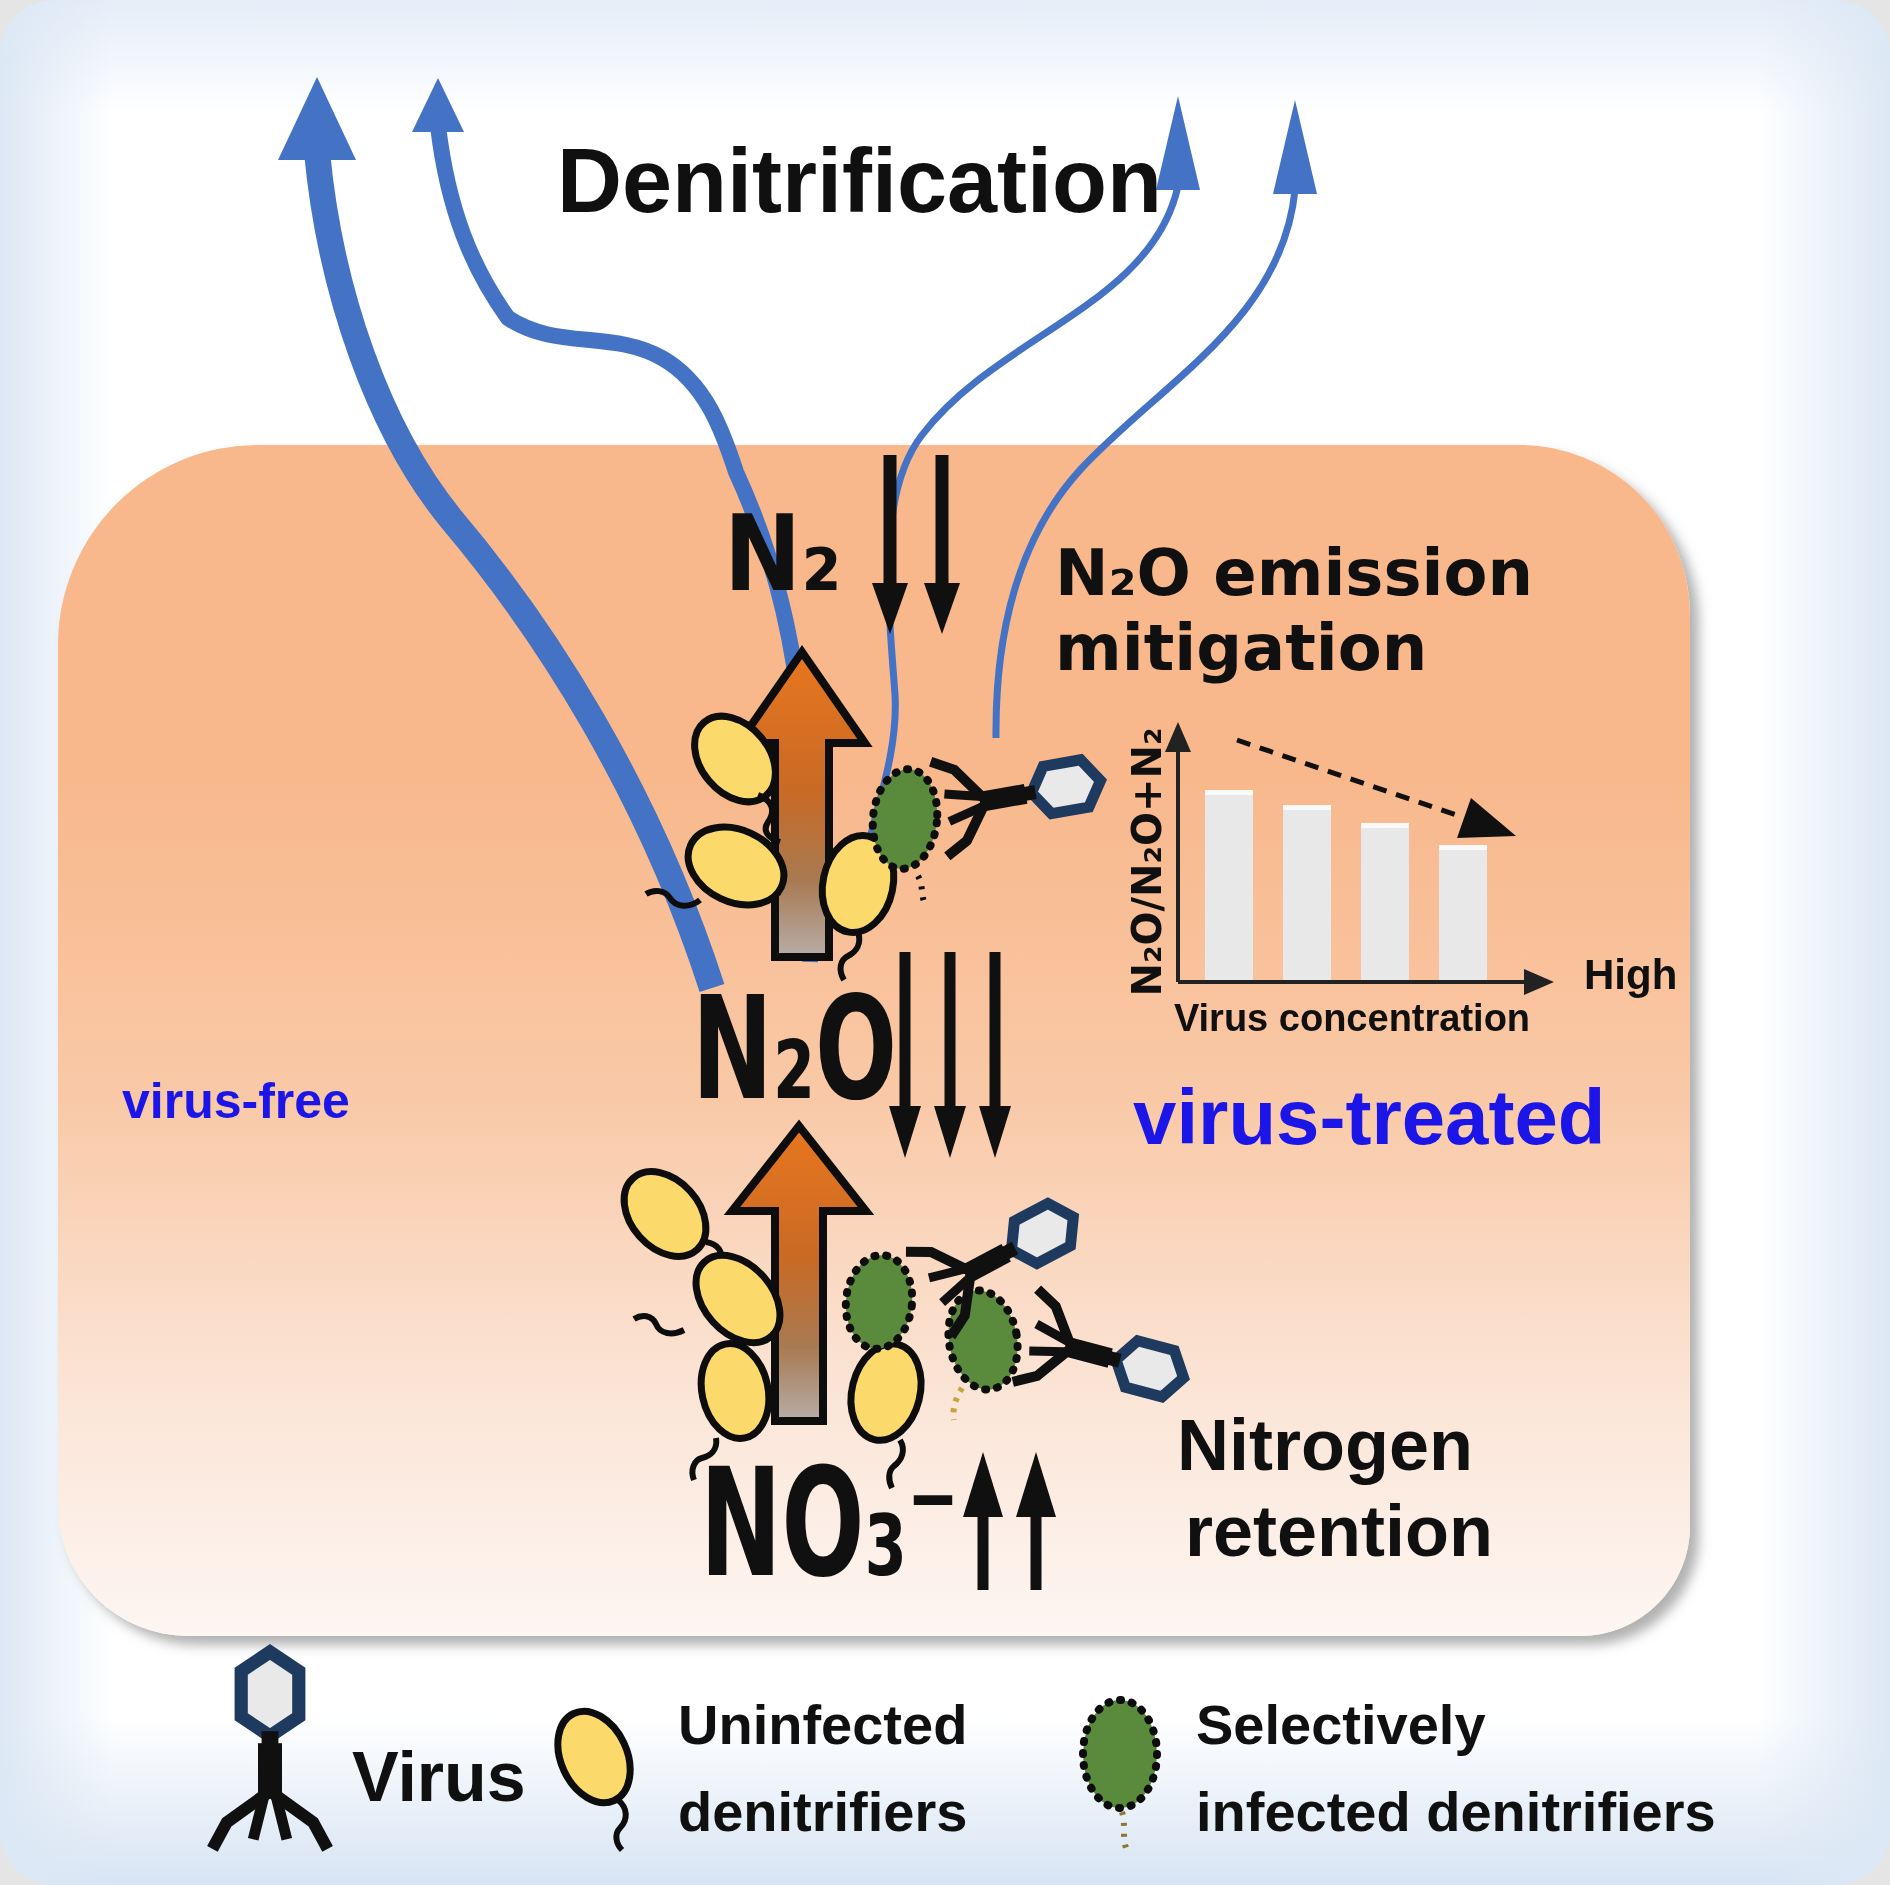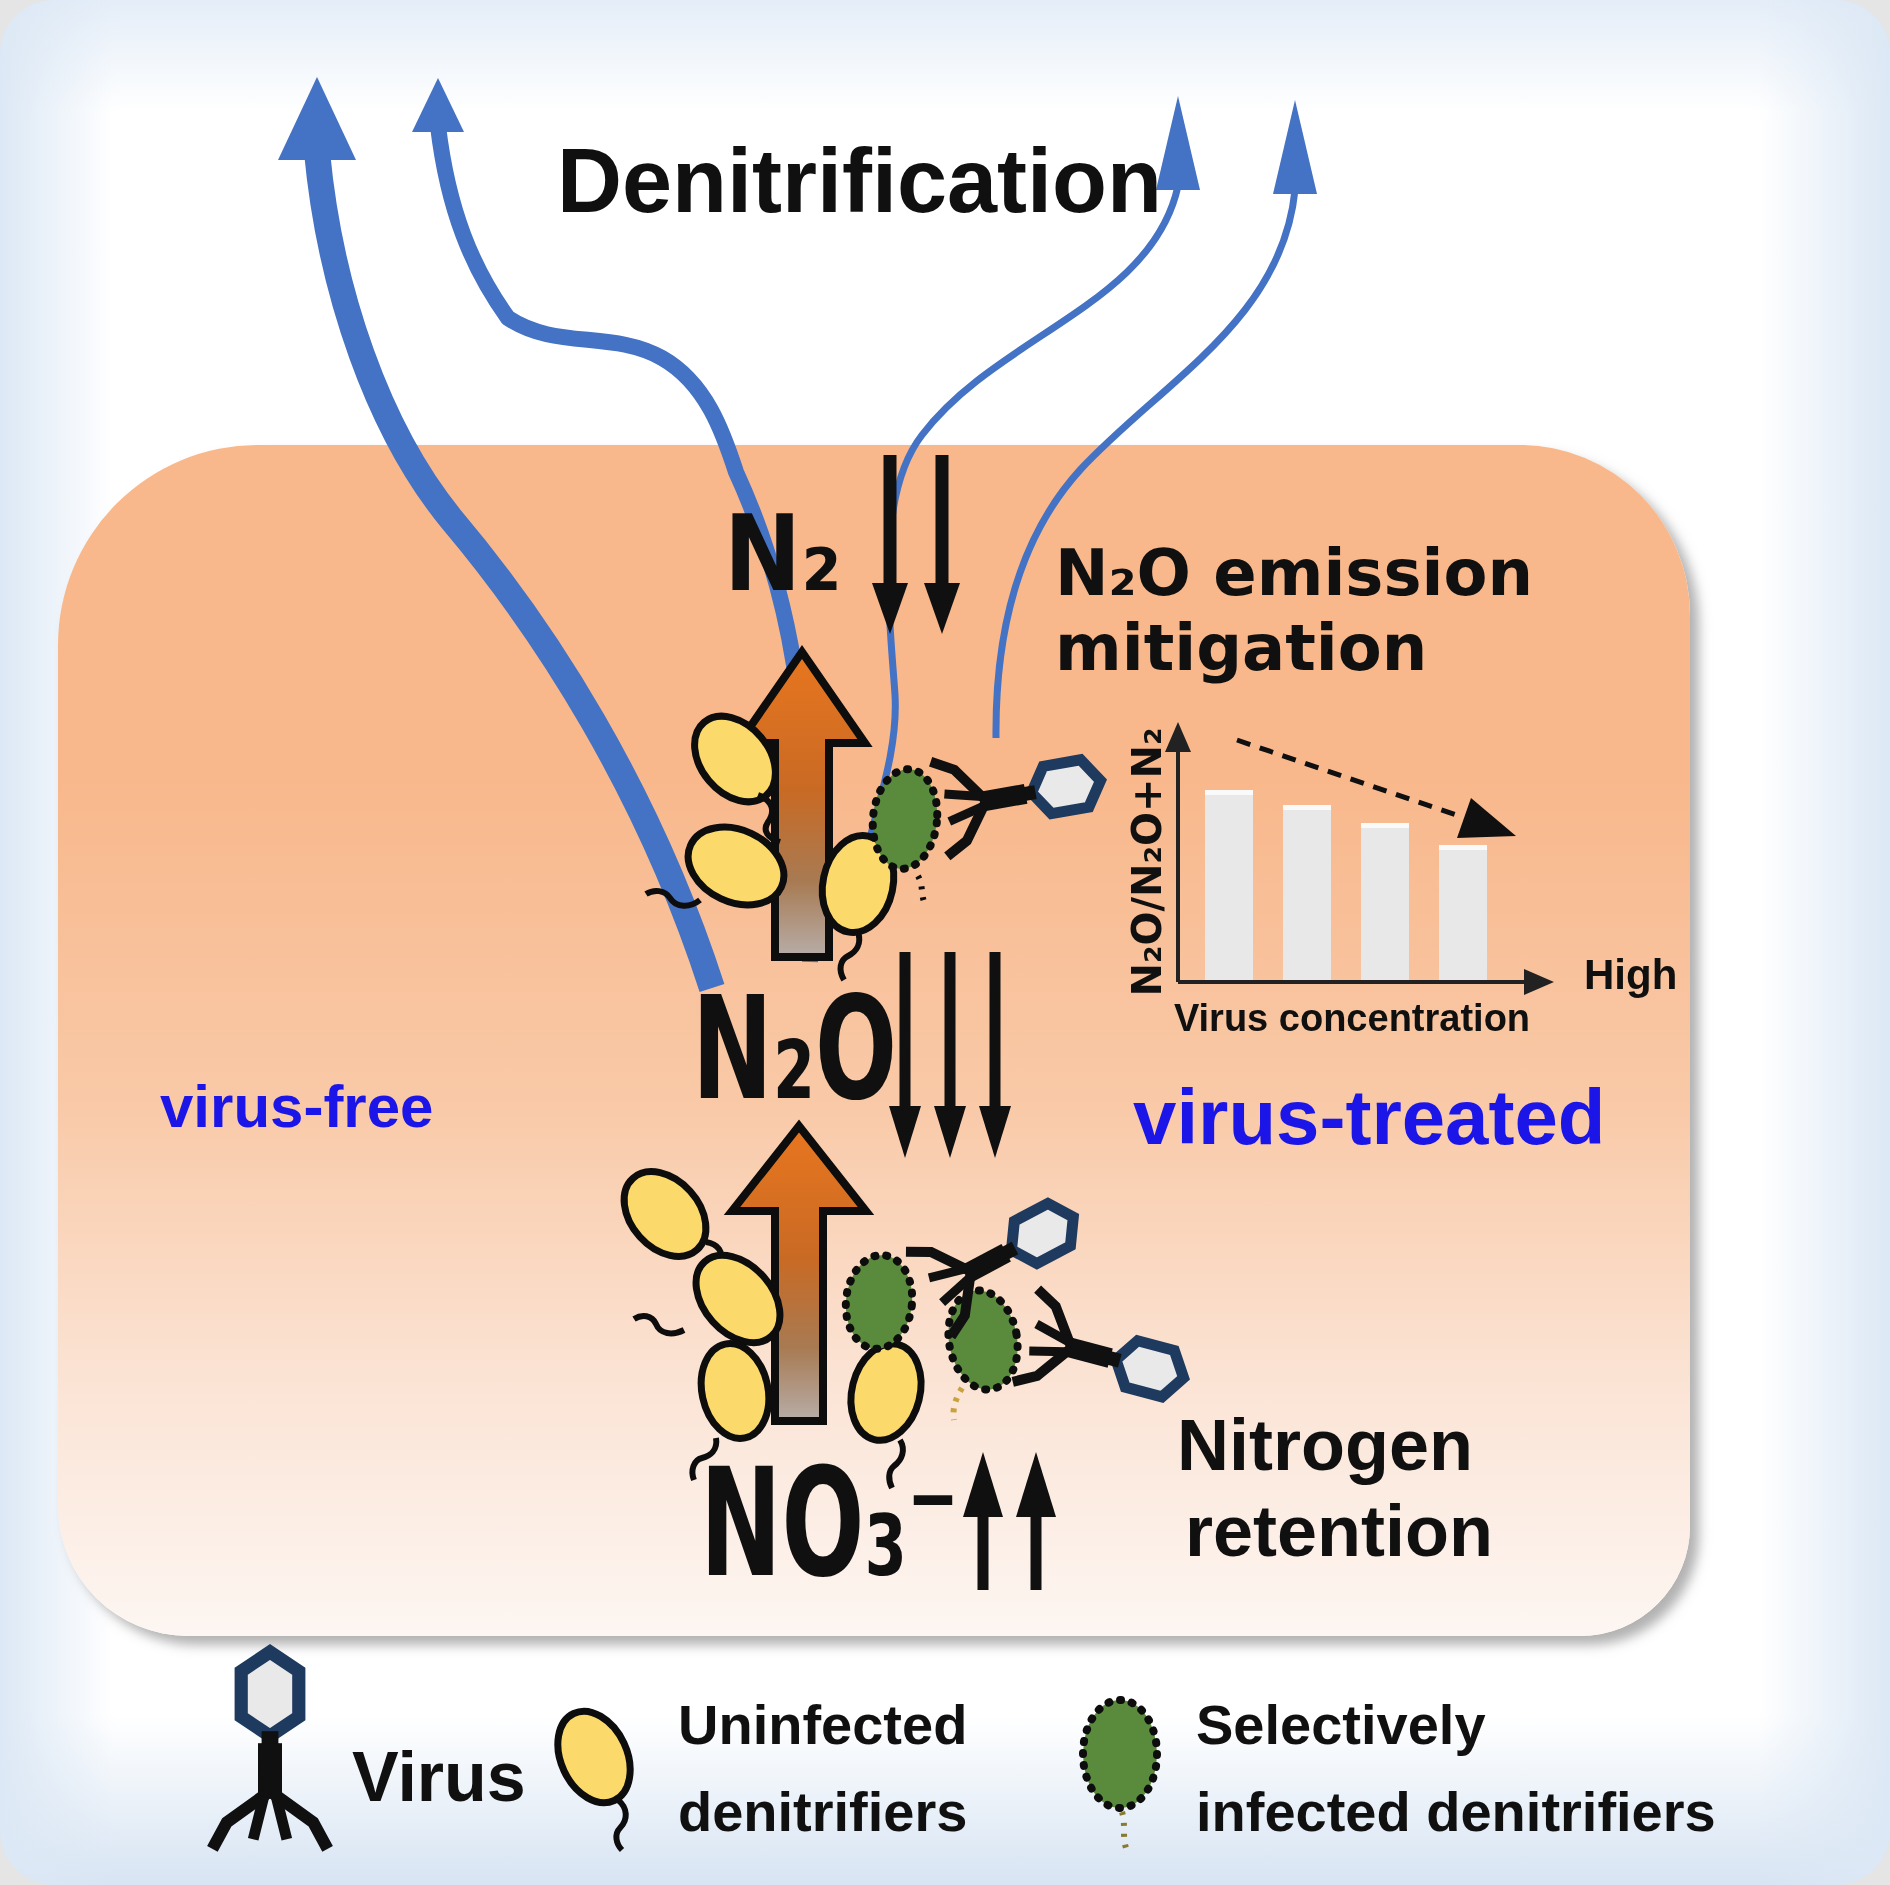--- a/index.html
+++ b/index.html
@@ -17,21 +17,21 @@
     background:linear-gradient(180deg,#f8b88c 0%,#f8b88c 28%,#f9c9a7 55%,#fbe5d7 80%,#fdf6f2 100%);
     box-shadow:9px 9px 12px rgba(115,115,115,.55);}
   svg.art{position:absolute;left:0;top:0;z-index:3;}
   .txt{position:absolute;z-index:5;color:#101010;font-weight:bold;white-space:nowrap;}
   .formula{font-family:"DejaVu Sans",sans-serif;transform-origin:left top;}
   .blue{color:#1b15e8;}
   .title{left:557px;top:130px;font-size:90px;}
   .n2{left:724px;top:492px;font-size:106px;transform:scaleX(.87);}
   .n2o{left:692px;top:966px;font-size:142px;transform:scaleX(.68);}
   .no3{left:700px;top:1436px;font-size:150px;transform:scaleX(.65);}
-  .vfree{left:122px;top:1072px;font-size:60px;margin-left:38px;}
+  .vfree{left:122px;top:1072px;font-size:50px;}
   .vtreat{left:1133px;top:1072px;font-size:78px;}
   .emiss{left:1055px;top:536px;width:600px;font-size:64px;line-height:75px;}
   .retain{left:1157px;top:1402px;font-size:72px;line-height:86px;text-align:center;}
   .ylab{left:996px;top:840px;width:300px;height:44px;text-align:center;font-size:40px;
         transform:rotate(-90deg);transform-origin:center;}
   .xlab{left:1102px;top:997px;width:500px;text-align:center;font-size:38px;}
   .high{left:1572px;top:951px;font-size:42px;margin-left:12px;}
   .legvirus{left:352px;top:1737px;font-size:70px;}
   .legtext{font-size:56px;line-height:87px;}
   .leg1{left:678px;top:1681px;}

